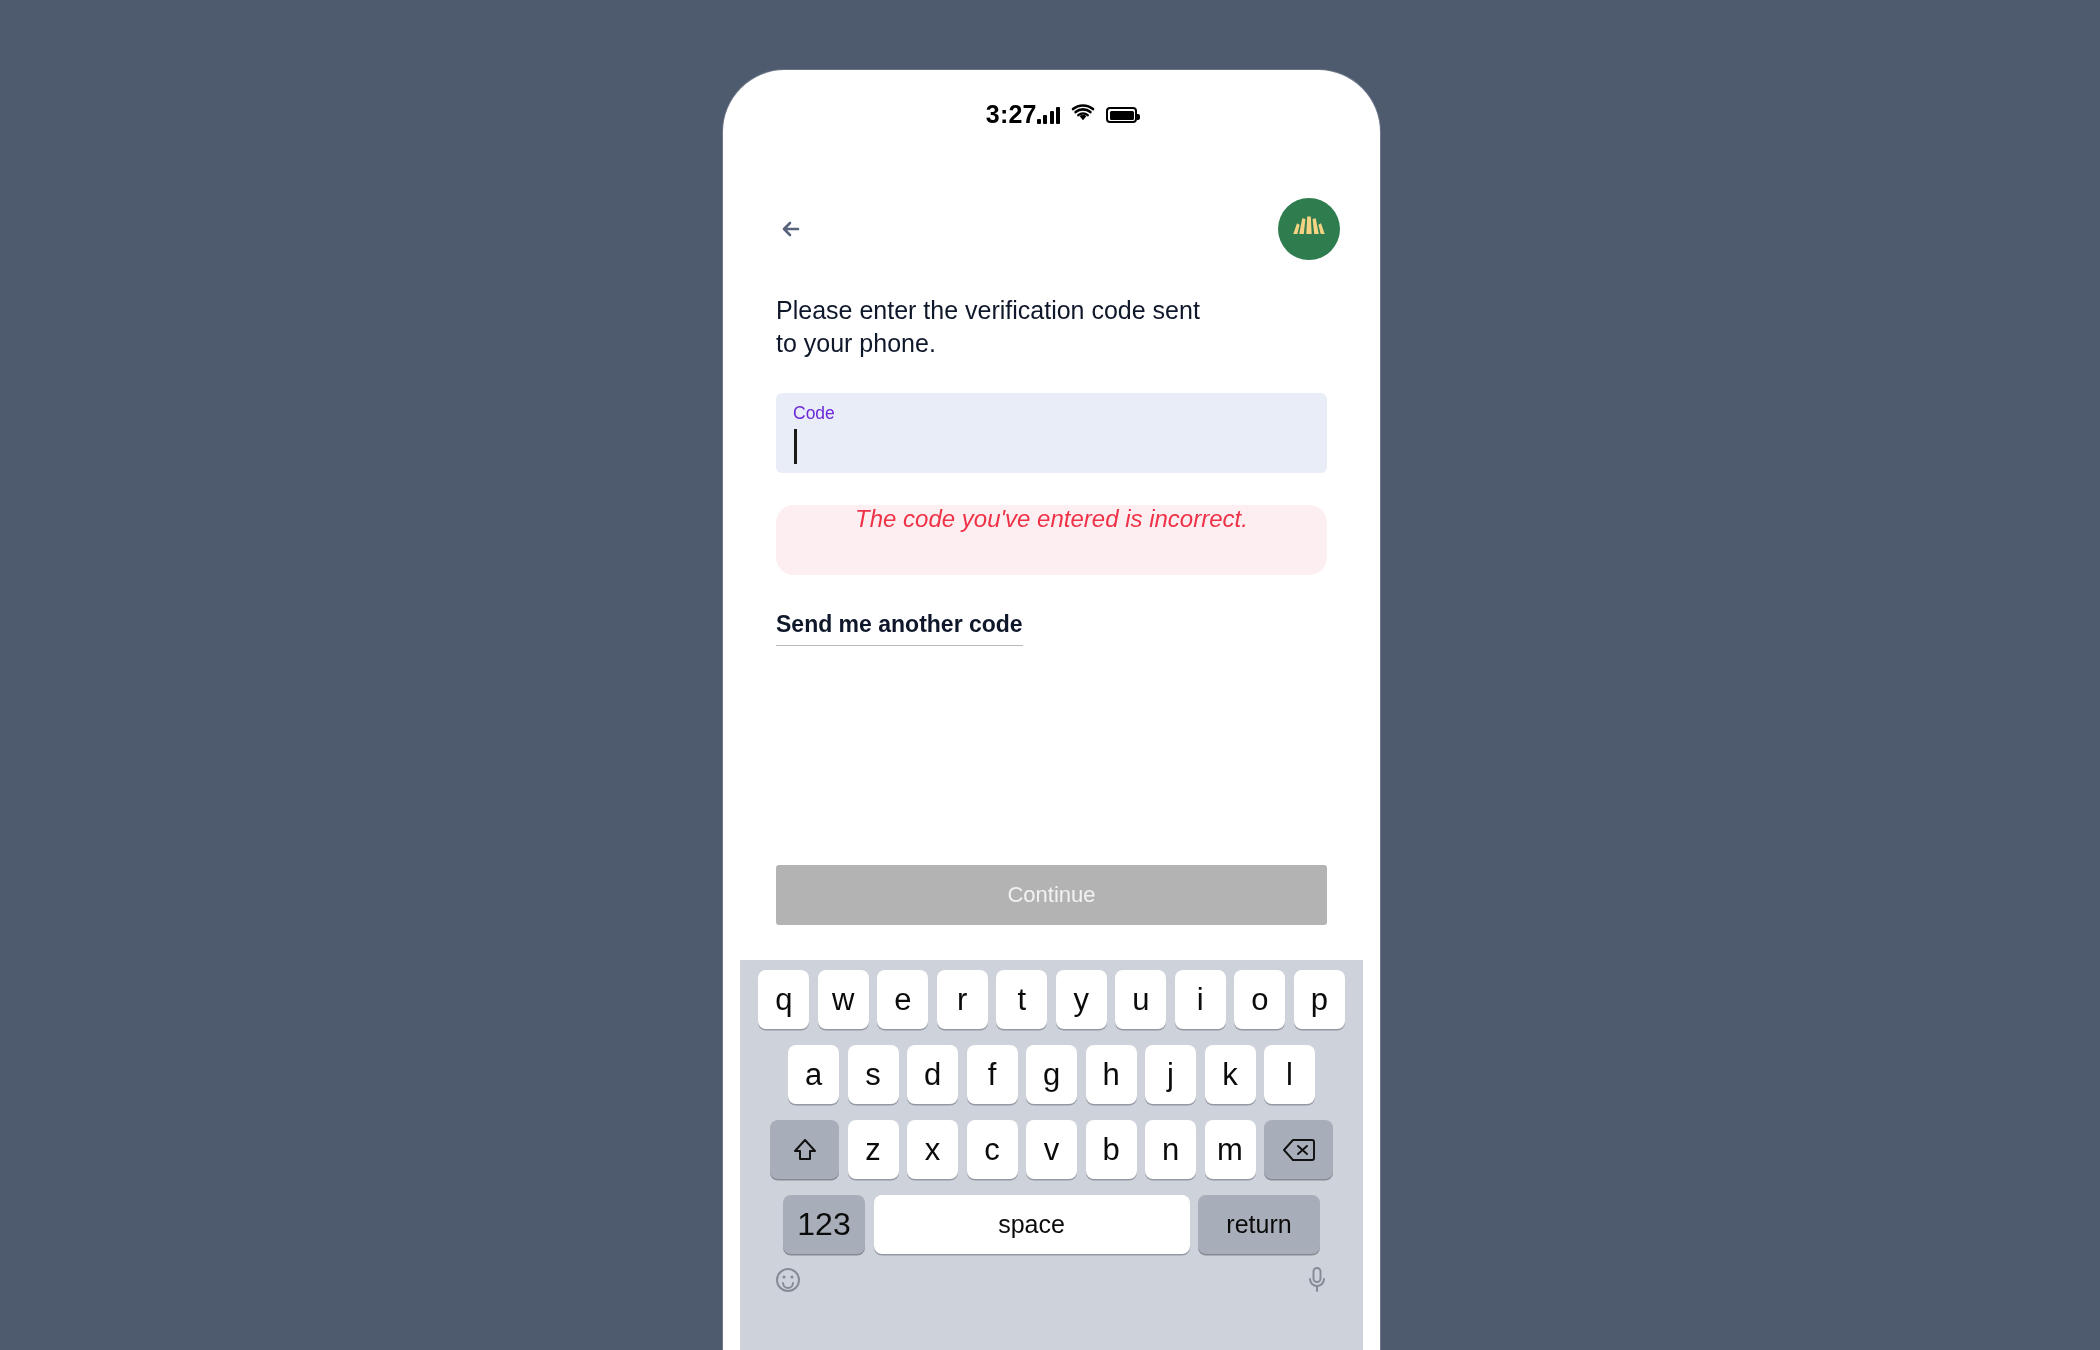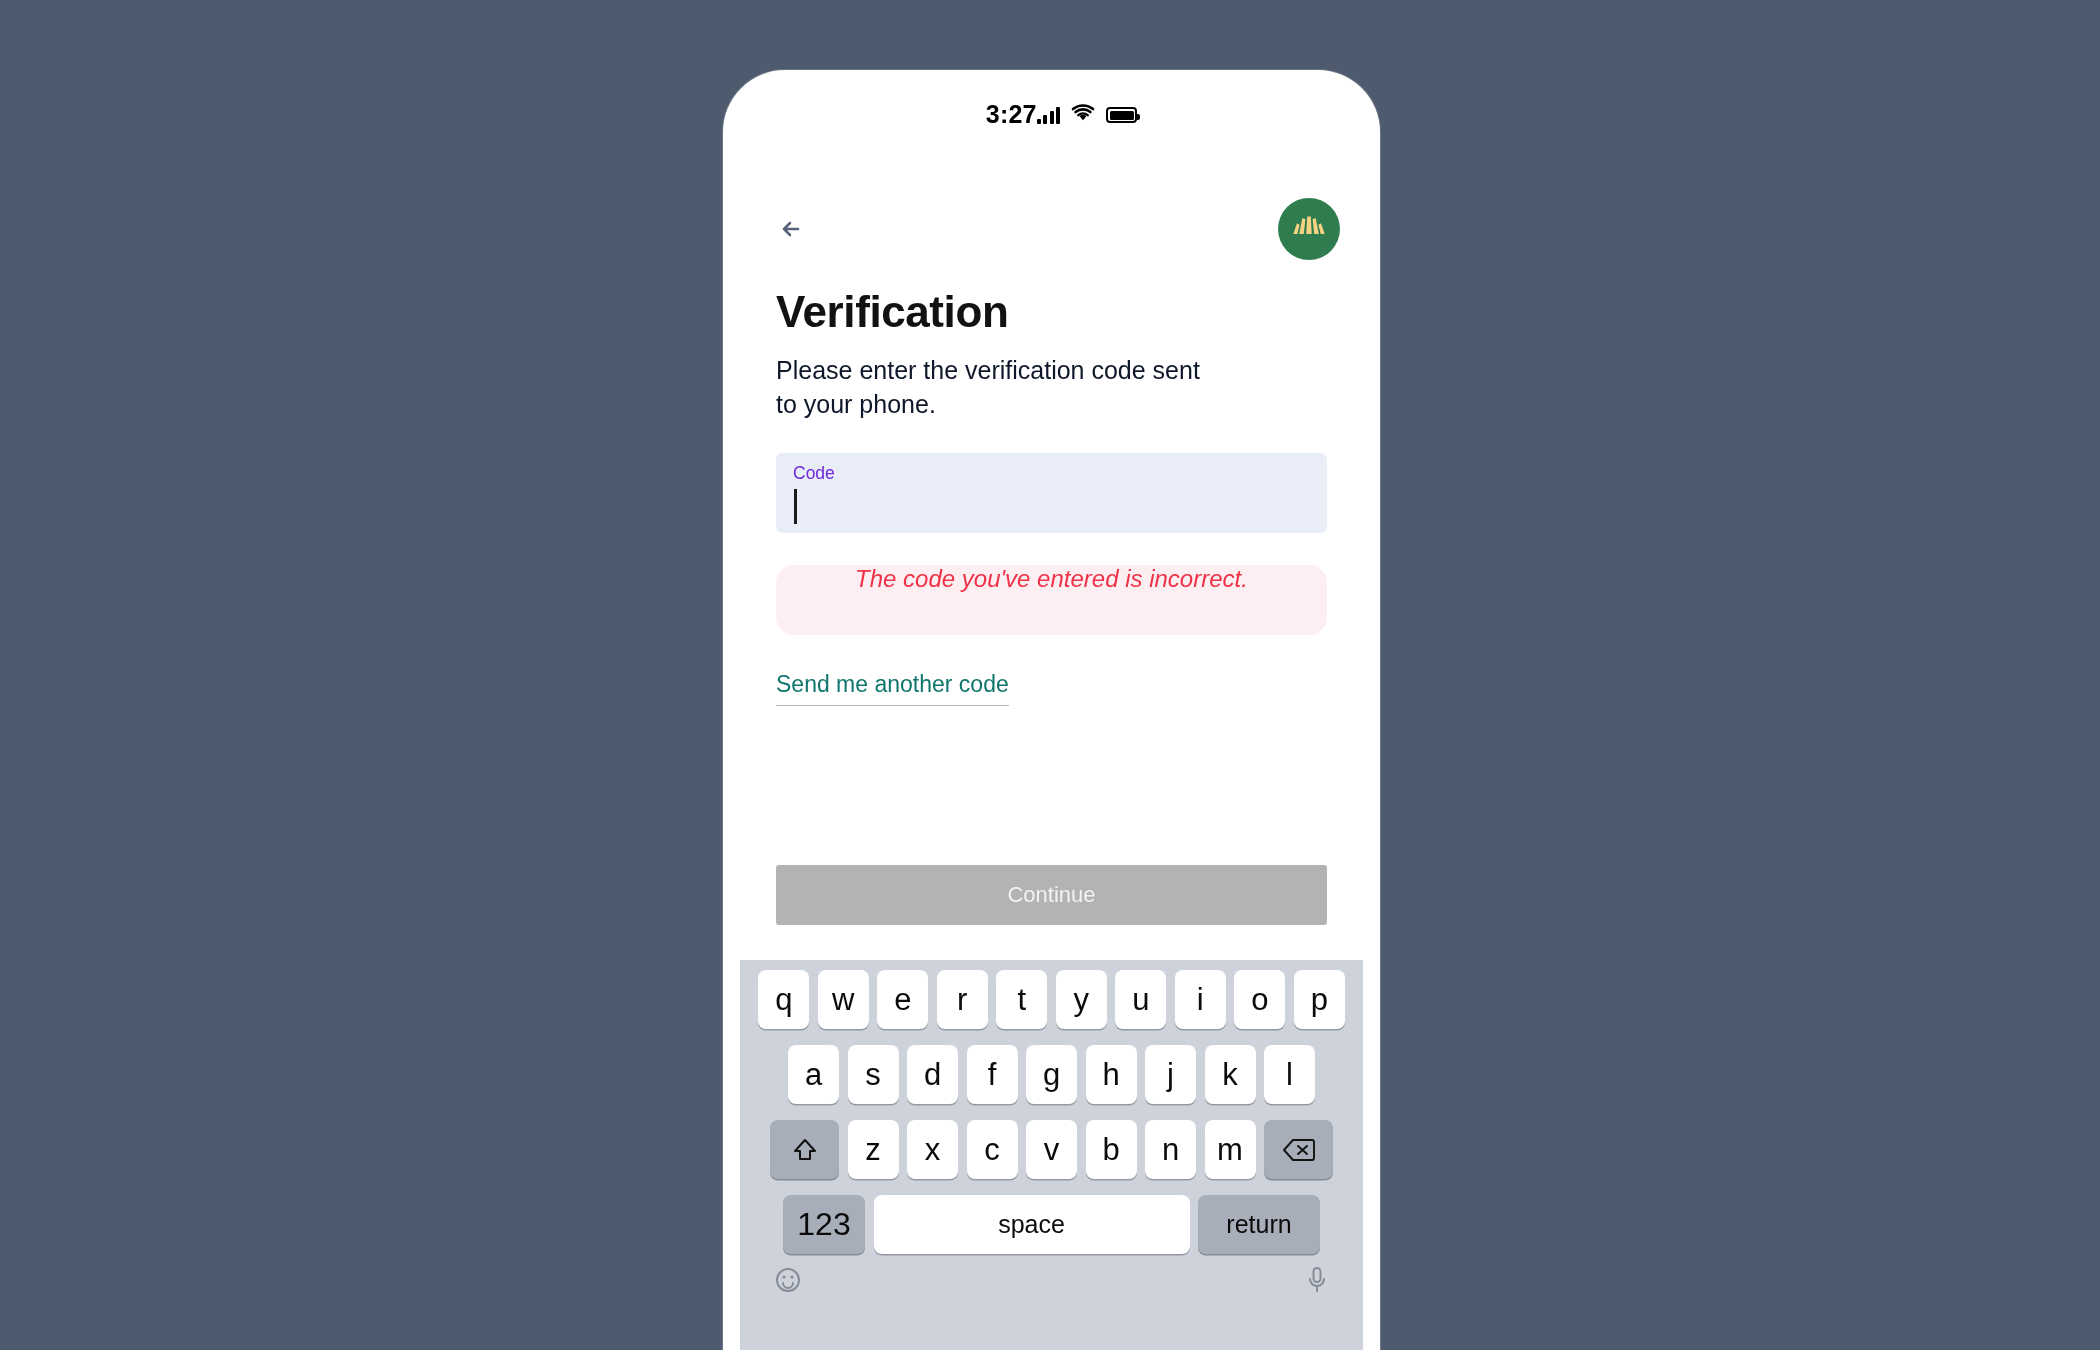--- a/index.html
+++ b/index.html
@@ -164,24 +164,25 @@
   #error-text {
     font-size: 24px;
     color: #ef3248;
   }
 
   
   #resend-wrap { margin-top: 36px; }
   #resend-link {
     display: inline-block;
     font-size: 23px;
-    color: #0f766e;
+    color: #0f172a;
     border-bottom: 1.6px solid #b9b9bd;
     padding-bottom: 7px;
     cursor: pointer;
+    font-weight: bold;
   }
 
   
   #continue-button {
     position: absolute;
     left: 53px;
     top: 795px;
     width: 551px;
     height: 60px;
     background: #b3b3b3;
@@ -288,21 +289,20 @@
           <path d="M25.7 4.2 l3.1 15.8 h-4.6 l-1.6 -15.0 Z"></path>
           <path d="M7.0 9.2 l2.6 1.5 l-2.3 9.3 h-4.0 Z"></path>
           <path d="M31.0 9.2 l3.7 10.8 h-4.0 l-2.3 -9.3 Z"></path>
         </g>
       </svg>
     </div>
   </div>
 
   <div id="content">
 
-    <h1 id="page-title">Verification</h1>
     <p id="page-subtitle">Please enter the verification code sent to your phone.</p>
 
     <div id="code-field">
       <div id="code-label">Code</div>
       <div id="code-value"></div>
       <div id="code-caret"></div>
     </div>
 
     <div id="error-banner">
       <span id="error-text">The code you've entered is incorrect.</span>

